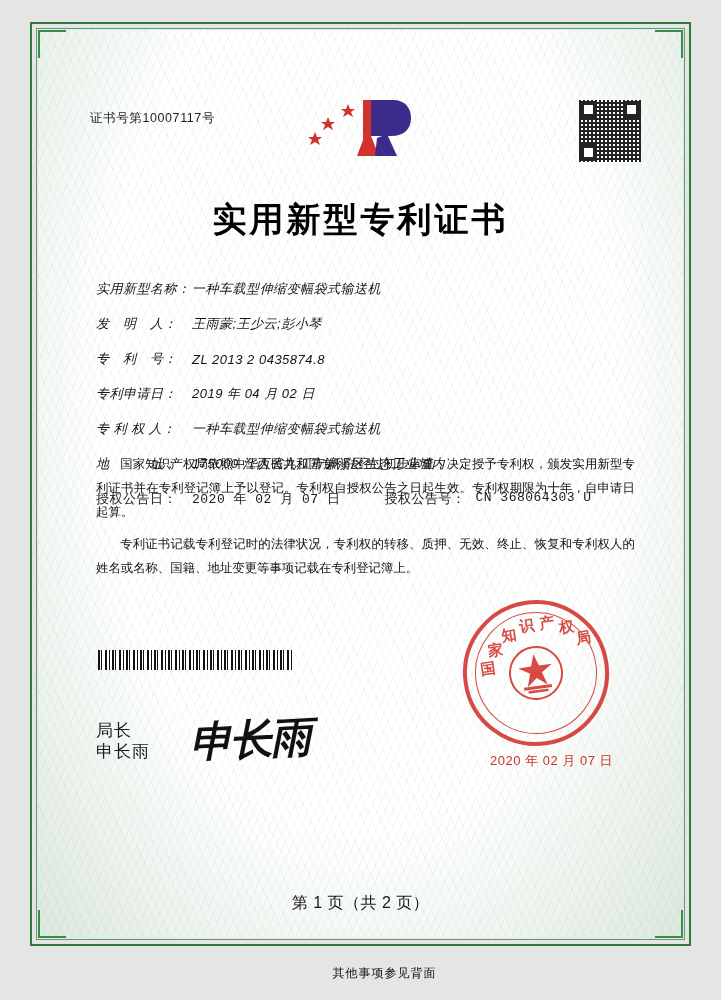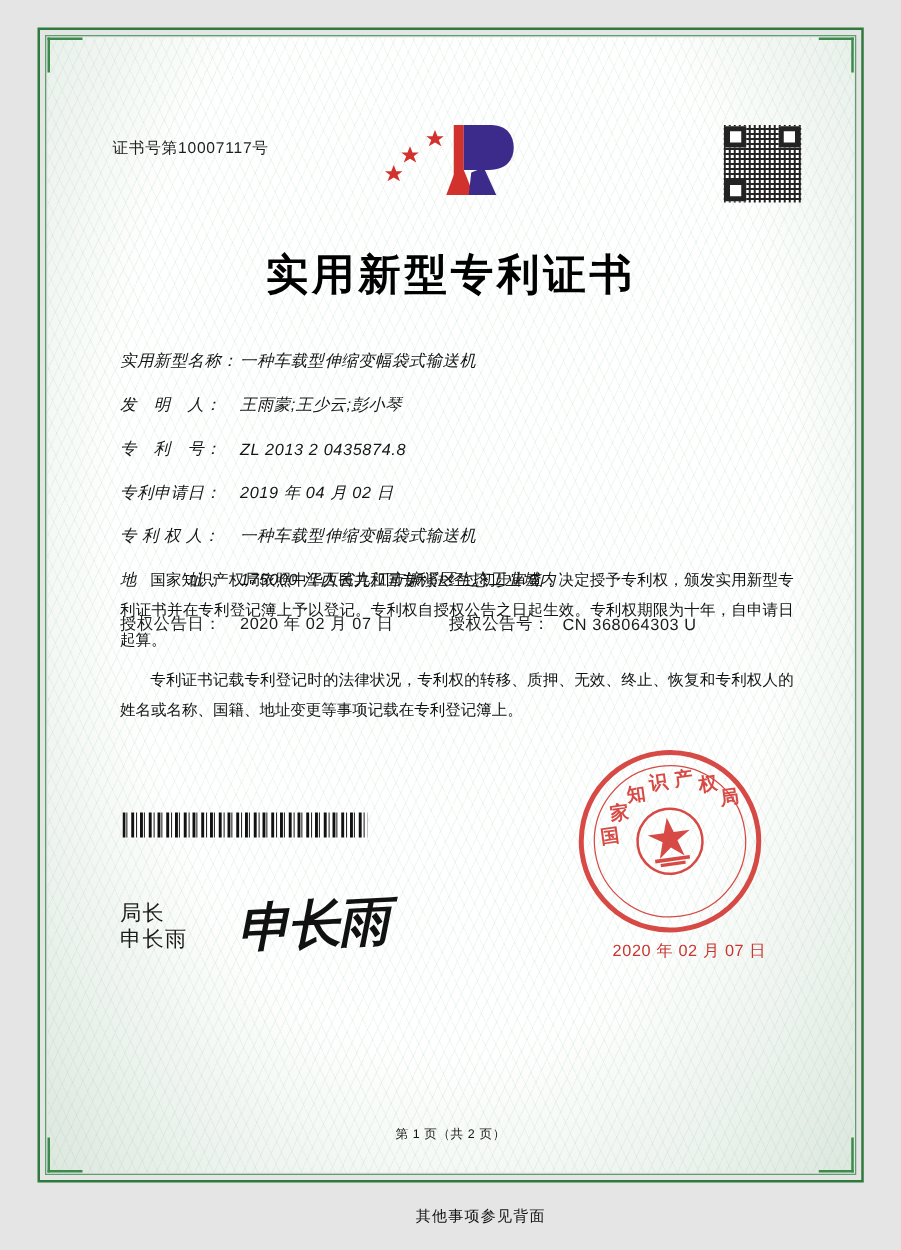--- a/index.html
+++ b/index.html
@@ -152,23 +152,24 @@
     width: 96px;
     flex: 0 0 96px;
     letter-spacing: 0.5px;
     white-space: nowrap;
   }
   .f-value {
     letter-spacing: 0.5px;
   }
   .field-row2 {
     display: flex;
-    align-items: center;
+    align-items: flex-start;
     font-size: 13px;
     margin-bottom: 2px;
+    font-family: Liberation Mono, monospace;
   }
   .sub-label {
     margin-left: 44px;
     letter-spacing: 0.5px;
     white-space: nowrap;
   }
   .sub-value {
     margin-left: 10px;
     letter-spacing: 0.5px;
   }
@@ -267,21 +268,21 @@
     font-size: 13px;
     color: #c8342f;
     letter-spacing: 0.5px;
   }
 
   .page-no {
     position: absolute;
     left: 0; right: 0;
     bottom: 8px;
     text-align: center;
-    font-size: 10px;
+    font-size: 16px;
     letter-spacing: 0.5px;
     color: #161616;
   }
   .footnote {
     position: absolute;
     left: 0; right: 0;
     bottom: 18px;
     text-align: center;
     font-size: 12px;
     letter-spacing: 1px;

